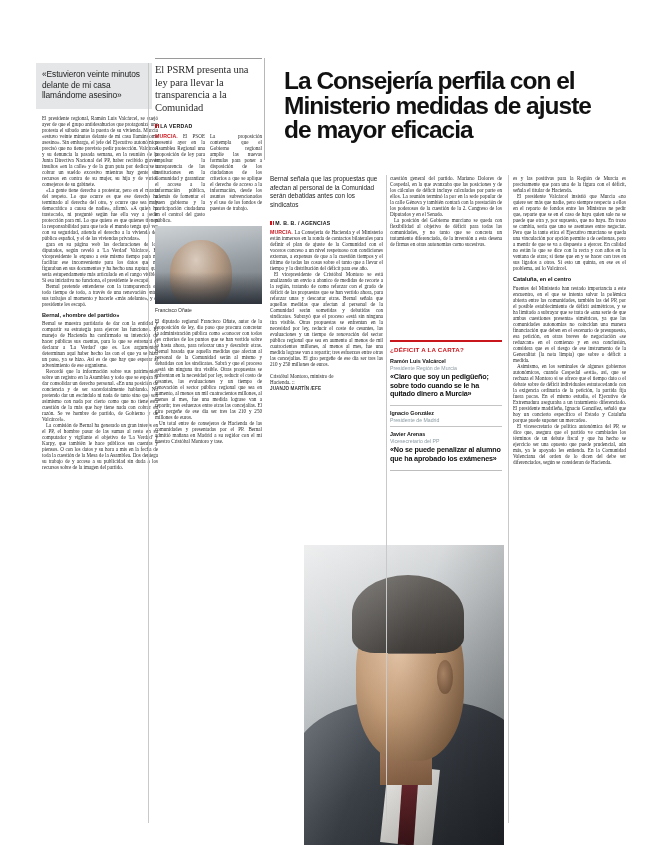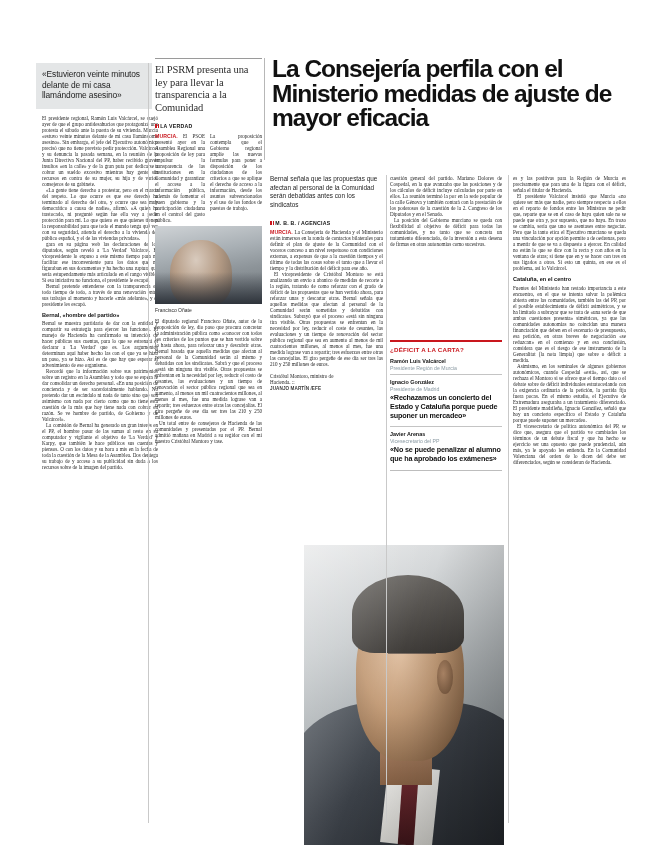--- a/index.html
+++ b/index.html
@@ -395,21 +395,21 @@
 
     <div class="body-text" style="margin-top:4px;">
       <p>El diputado regional Francisco Oñate, autor de la proposición de ley, dio paso que procura concretar la administración pública como «conocer con todos los criterios de los puntos que se han vertido sobre lo hasta ahora, para reforzar una y descubrir otras. Bernal basada que aquella medidas que afectan al personal de la Comunidad serán al mismo y debatidas con los sindicatos. Sabrá y que el proceso «está sin ninguna tira visible. Otras propuestas se enfrentan en la necesidad por ley, reducir el costo de cesantes, las evaluaciones y un tiempo de renovación el sector público regional que sea en aumento, al menos un mil cuatrocientos millones, al menos al mes, fue una medida lograse van a repartir; tres esfuerzos entre otras las concejalías. El giro pergeñe de ese día ser tres las 210 y 250 millones de euros.</p>
       <p>Un total entre de consejeros de Hacienda de las comunidades y presentadas por el PP. Bernal admitió mañana en Madrid a su regidor con el mi nuestro Cristóbal Montoro y tase.</p>
     </div>
   </div>
 
   <div class="head-divider"></div>
 
   <div class="col" style="left:272px; top:57px; width:354px;">
-    <h1 class="main-head" style="margin:0;">La Consejería perfila con el Ministerio medidas de ajuste de mayor eficacia</h1>
+    <h1 class="main-head" style="margin:12px;">La Consejería perfila con el Ministerio medidas de ajuste de mayor eficacia</h1>
   </div>
 
   <div class="col c3" style="top:175px;">
     <div class="subdeck">Bernal señala que las propuestas que afectan al personal de la Comunidad serán debatidas antes con los sindicatos</div>
     <div class="kicker" style="margin-top:11px;">
       <span class="sq2"></span><span class="sq2"></span><span>M. B. B. / AGENCIAS</span>
     </div>
     <div class="body-text" style="margin-top:3px;">
       <p><span class="place">MURCIA.</span> <span>La Consejería de Hacienda y el Ministerio están inmersos en la ronda de contactos bilaterales para definir el plan de ajuste de la Comunidad con el voceros conceso a un nivel respetuoso con condiciones externas, a expensas de que a la cuestión tiempos y el último de todas las cosas sobre el tanto que a llevar el tiempo y la distribución del déficit para ese año.</span></p>
       <p>El vicepresidente de Cristóbal Montoro se está analizando un envío a abanico de medidas de recorte a la región, tratando de como reforzar con el grado de déficit de las propuestas que se han vertido ahora, para reforzar unas y descartar otras. Bernal señala que aquellas medidas que afectan al personal de la Comunidad serán sometidas y debatidas con sindicatos. Subrayó que el proceso «está sin ninguna tira visible. Otras propuestas se enfrentan en la necesidad por ley, reducir el coste de cesantes, las evaluaciones y un tiempo de renovación del sector público regional que sea en aumento al menos de mil cuatrocientos millones, al menos al mes, fue una medida lograse van a repartir; tres esfuerzos entre otras las concejalías. El giro pergeñe de ese día ser tres las 210 y 250 millones de euros.</p>
@@ -441,28 +441,28 @@
     </div>
   </div>
 
   <div class="col c4" style="top:340px;">
     <div class="quotebox">
       <div class="quotebox-title">¿DÉFICIT A LA CARTA?</div>
 
       <div>
         <div class="q-name">Ramón Luis Valcárcel</div>
         <div class="q-role">Presidente Región de Murcia</div>
+        <div class="q-text">«Claro que soy un pedigüeño; sobre todo cuando se le ha quitado dinero a Murcia»</div>
       </div>
 
       <div class="q-sep"></div>
 
       <div>
         <div class="q-name">Ignacio González</div>
         <div class="q-role">Presidente de Madrid</div>
-        <div class="q-text">«Rechazamos un concierto del Estado y Cataluña porque puede suponer un mercadeo»</div>
       </div>
 
       <div class="q-sep"></div>
 
       <div>
         <div class="q-name">Javier Arenas</div>
         <div class="q-role">Vicesecretario del PP</div>
         <div class="q-text">«No se puede penalizar al alumno que ha aprobado los exámenes»</div>
       </div>
     </div>

